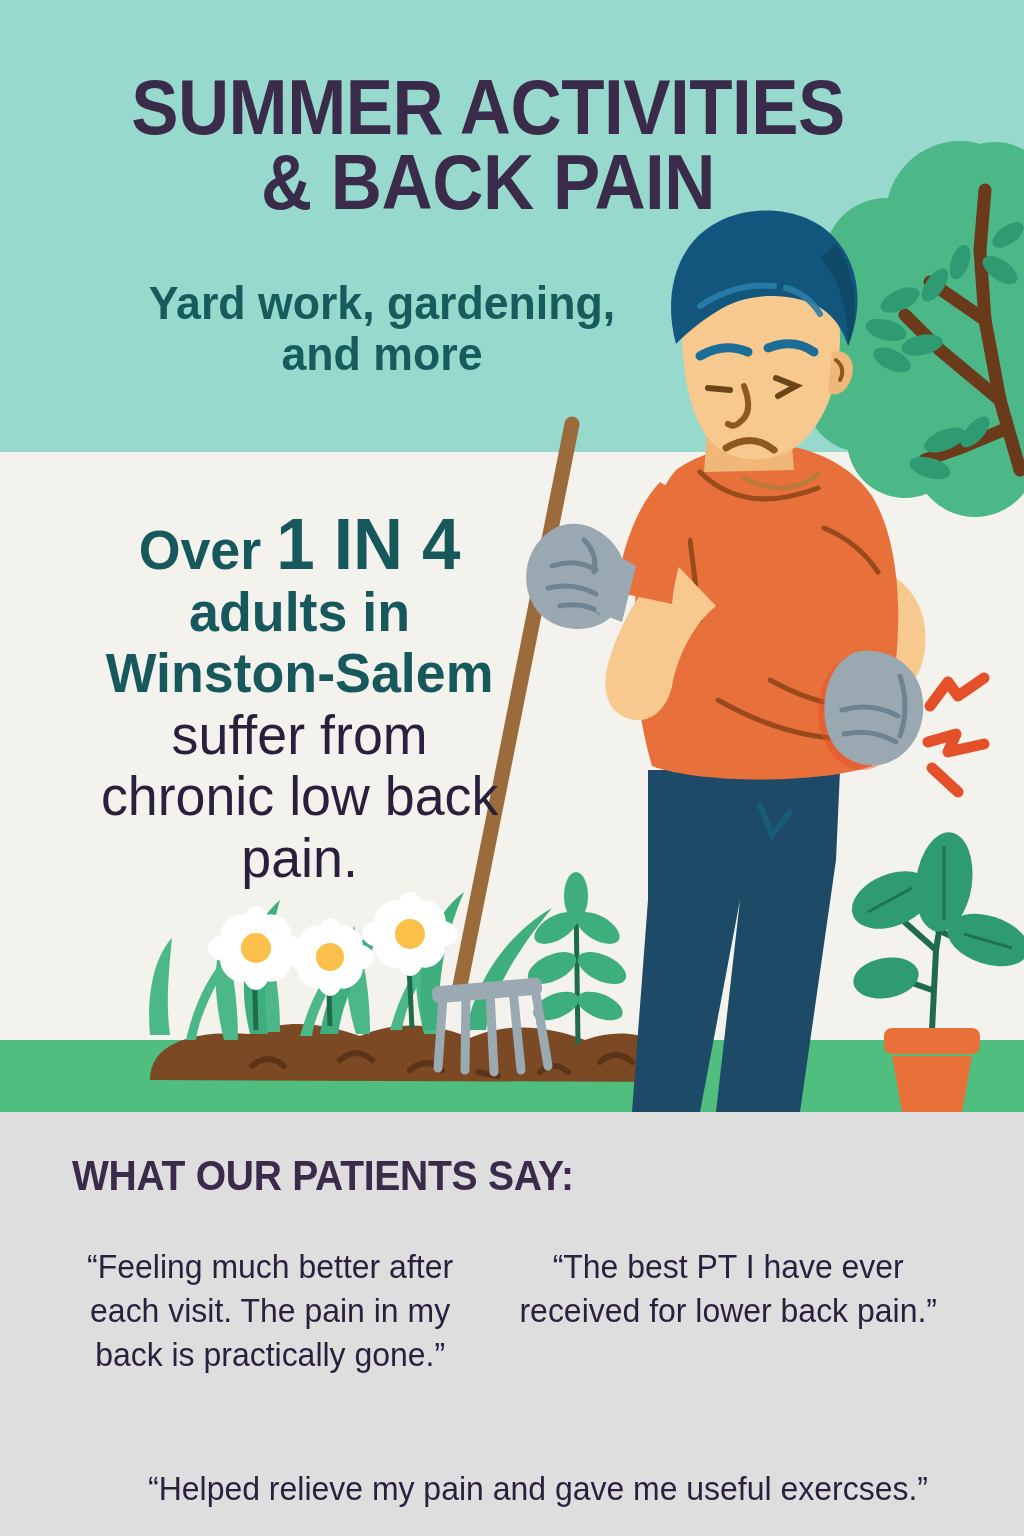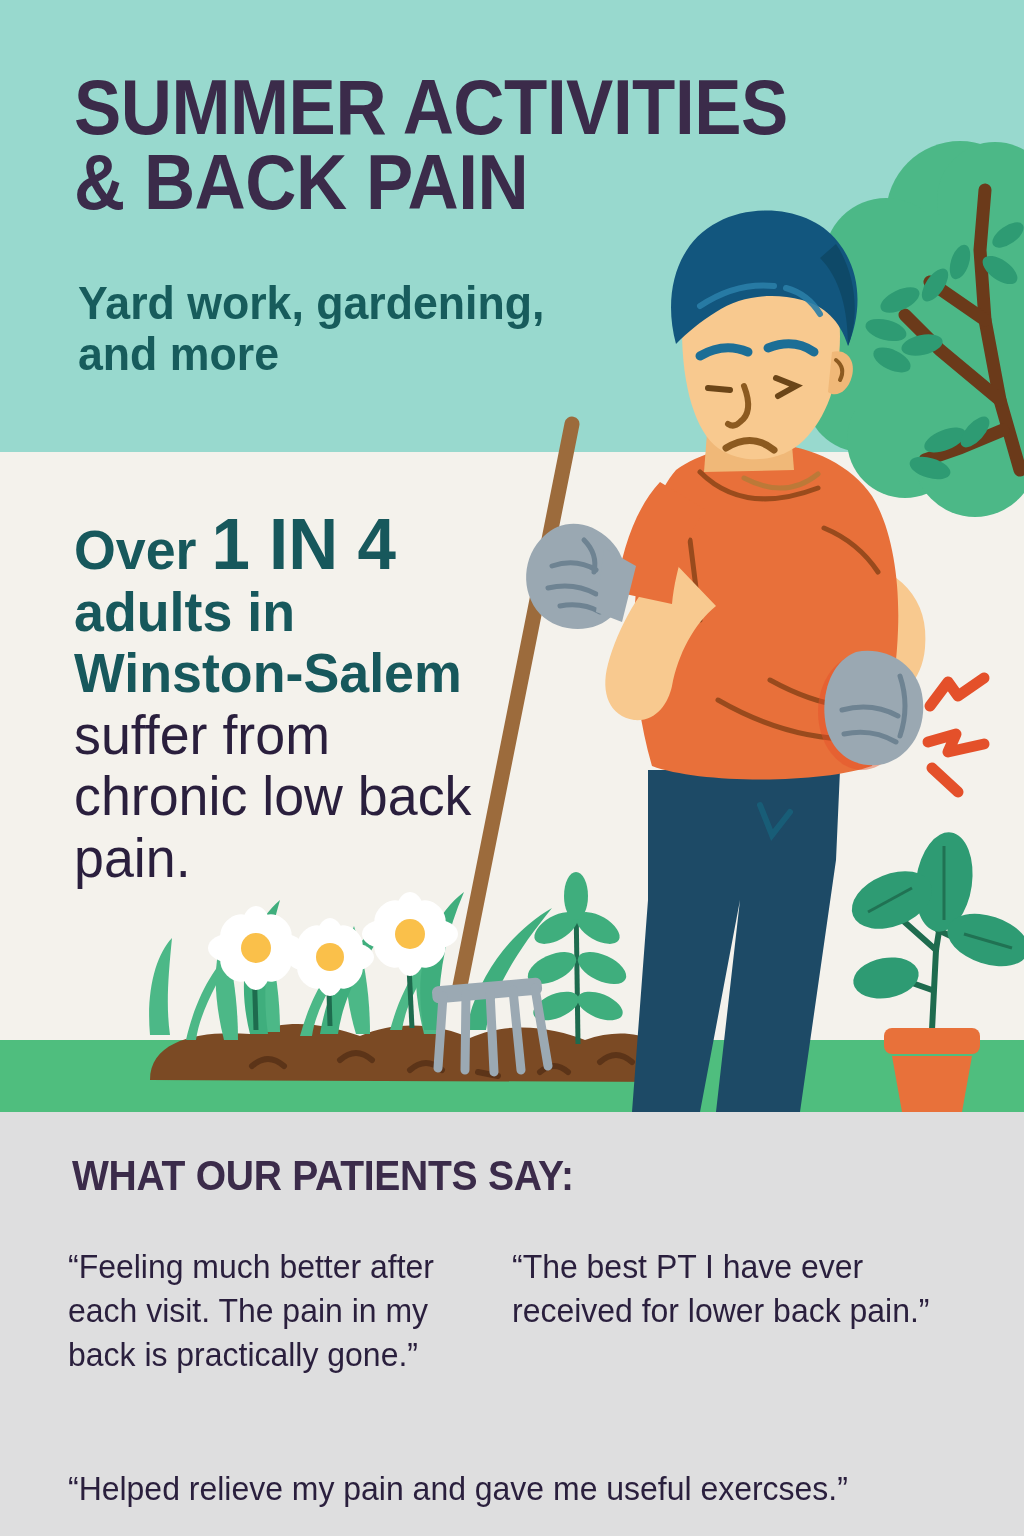--- a/index.html
+++ b/index.html
@@ -8,20 +8,21 @@
     font-family:"Liberation Sans", sans-serif;
     background:#F4F2EC;
     overflow:hidden;
     position:relative;
   }
   #poster {
     position:relative;
     width:1024px;
     height:1536px;
     overflow:hidden;
+    text-align:center;
   }
 
   
   .band-teal {
     position:absolute; left:0; top:0; width:1024px; height:452px;
     background:#98D9CE;
   }
   .band-cream {
     position:absolute; left:0; top:452px; width:1024px; height:588px;
     background:#F4F2EC;

